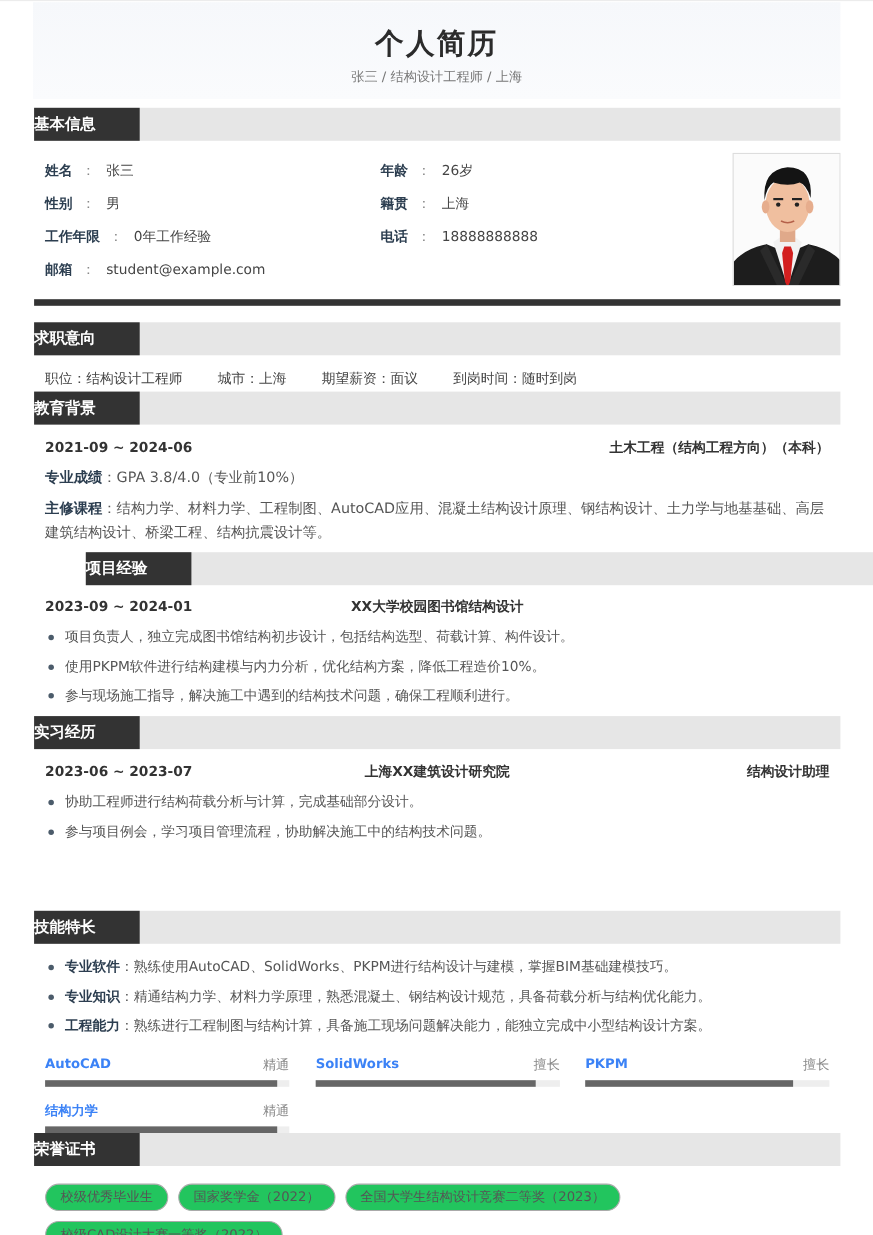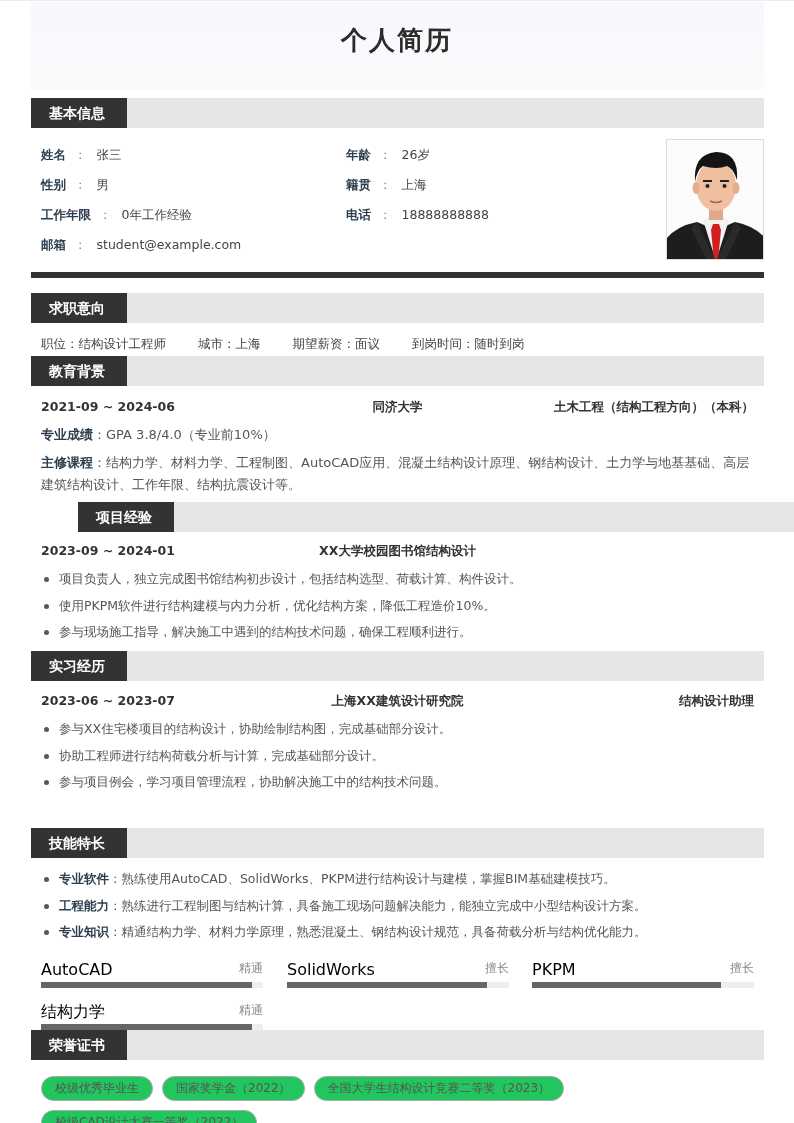--- a/index.html
+++ b/index.html
@@ -11,21 +11,21 @@
     background: linear-gradient(180deg, #f6f8fb 0%, #fafbfd 100%);
     text-align: center;
   }
   .header h1 { font-size: 26px; font-weight: bold; color: #2b2b2b; margin-top: 22px; letter-spacing: 2px; line-height: 32px; }
   .header .sub { font-size: 12px; color: #777; margin-top: 6px; }
   .sec-title {
     position: absolute; left: 31px; width: 733px; height: 30px; background: #e6e6e6;
   }
   .sec-title .tag {
     display: inline-block; height: 30px; width: 96px; background: #333;
-    color: #fff; font-weight: bold; font-size: 14px; line-height: 30px; padding-left: 18px;
+    color: #fff; font-weight: bold; font-size: 14px; line-height: 30px; 
   }
   .info-row { position: absolute; font-size: 12.5px; line-height: 20px; white-space: nowrap; }
   .info-row .lbl { color: #2c3e50; font-weight: bold; }
   .info-row .colon { color: #888; margin: 0 10px 0 8px; }
   .info-row .val { color: #444; text-align: right; }
   .photo {
     position: absolute; left: 666px; top: 139px; width: 98px; height: 121px;
     border: 1px solid #ddd; background: #fafafa; overflow: hidden;
   }
   .divider { position: absolute; left: 31px; top: 272px; width: 733px; height: 6px; background: #333; }
@@ -35,37 +35,38 @@
   .row3 .l { position: absolute; left: 0; }
   .row3 .c { position: absolute; left: 0; width: 100%; text-align: center; }
   .row3 .r { position: absolute; right: 0; }
   .para { position: absolute; left: 41px; width: 715px; font-size: 13px; color: #555; line-height: 22px; }
   .para b { color: #2c3e50; }
   ul.bul { position: absolute; left: 41px; width: 715px; list-style: none; }
   ul.bul li { font-size: 12.5px; color: #555; line-height: 26.5px; padding-left: 18px; position: relative; white-space: nowrap; }
   ul.bul li::before { content: ""; position: absolute; left: 3px; top: 11px; width: 5px; height: 5px; border-radius: 50%; background: #2c3e50; opacity: .85; }
   ul.bul li b { color: #2c3e50; }
   .skill { position: absolute; width: 222px; height: 40px; }
-  .skill .name { position: absolute; left: 0; top: 0; font-weight: normal; color: #000000; font-size: 16px; }
+  .skill .name { position: absolute; left: 0; top: 0; font-weight: bold; color: #3b82f6; font-size: 12px; }
   .skill .lvl { position: absolute; right: 0; top: 0; color: #888; font-size: 12px; }
   .skill .bar { position: absolute; left: 0; top: 22px; width: 100%; height: 6px; background: #eee; }
   .skill .fill { height: 6px; background: #666; }
   .honors { position: absolute; left: 41px; top: 1076px; width: 720px; }
   .pill {
     display: inline-block; height: 25px; line-height: 23px; border: 1px solid #aaa; border-radius: 13px;
     background: #22c55e; color: #555; font-size: 12px; padding: 0 13px; margin: 0 9px 9px 0;
   }
 </style>
 </head>
 <body>
 
 <div class="frame"></div>
 
 <div class="header">
   <h1>个人简历</h1>
+  <div class="sub">张三 / 结构设计工程师 / 上海</div>
 </div>
 
 <div class="sec-title" style="top:98px;">
   <span class="tag">基本信息</span>
 </div>
 
 <div class="info-row" style="left:41px;top:145px;">
   <span class="lbl">姓名</span><span class="colon">：</span><span class="val">张三</span>
 </div>
 <div class="info-row" style="left:41px;top:175px;">
@@ -126,28 +127,27 @@
   <span>城市：上海</span>
   <span>期望薪资：面议</span>
   <span>到岗时间：随时到岗</span>
 </div>
 
 <div class="sec-title" style="top:356px;">
   <span class="tag">教育背景</span>
 </div>
 <div class="row3" style="top:399px;">
   <span class="l">2021-09 ~ 2024-06</span>
-  <span class="c">同济大学</span>
   <span class="r">土木工程（结构工程方向）（本科）</span>
 </div>
 <div class="para" style="top:424px;">
   <b>专业成绩</b><span>：GPA 3.8/4.0（专业前10%）</span>
 </div>
 <div class="para" style="top:452px;">
-  <b>主修课程</b><span>：结构力学、材料力学、工程制图、AutoCAD应用、混凝土结构设计原理、钢结构设计、土力学与地基基础、高层建筑结构设计、工作年限、结构抗震设计等。</span>
+  <b>主修课程</b><span>：结构力学、材料力学、工程制图、AutoCAD应用、混凝土结构设计原理、钢结构设计、土力学与地基基础、高层建筑结构设计、桥梁工程、结构抗震设计等。</span>
 </div>
 
 <div class="sec-title" style="top:502px;margin-left:47px;">
   <span class="tag">项目经验</span>
 </div>
 <div class="row3" style="top:543px;">
   <span class="l">2023-09 ~ 2024-01</span>
   <span class="c">XX大学校园图书馆结构设计</span>
 </div>
 <ul class="bul" style="top:566px;">
@@ -158,32 +158,31 @@
 
 <div class="sec-title" style="top:651px;">
   <span class="tag">实习经历</span>
 </div>
 <div class="row3" style="top:693px;">
   <span class="l">2023-06 ~ 2023-07</span>
   <span class="c">上海XX建筑设计研究院</span>
   <span class="r">结构设计助理</span>
 </div>
 <ul class="bul" style="top:716px;">
-  <li>参与XX住宅楼项目的结构设计，协助绘制结构图，完成基础部分设计。</li>
   <li>协助工程师进行结构荷载分析与计算，完成基础部分设计。</li>
   <li>参与项目例会，学习项目管理流程，协助解决施工中的结构技术问题。</li>
 </ul>
 
 <div class="sec-title" style="top:828px;">
   <span class="tag">技能特长</span>
 </div>
 <ul class="bul" style="top:866px;">
   <li><b>专业软件</b><span>：熟练使用AutoCAD、SolidWorks、PKPM进行结构设计与建模，掌握BIM基础建模技巧。</span></li>
+  <li><b>专业知识</b><span>：精通结构力学、材料力学原理，熟悉混凝土、钢结构设计规范，具备荷载分析与结构优化能力。</span></li>
   <li><b>工程能力</b><span>：熟练进行工程制图与结构计算，具备施工现场问题解决能力，能独立完成中小型结构设计方案。</span></li>
-  <li><b>专业知识</b><span>：精通结构力学、材料力学原理，熟悉混凝土、钢结构设计规范，具备荷载分析与结构优化能力。</span></li>
 </ul>
 
 <div class="skill" style="left:41px;top:960px;">
   <span class="name">AutoCAD</span>
   <span class="lvl">精通</span>
   <div class="bar">
       <div class="fill" style="width:95%;"></div>
     </div>
 </div>
 <div class="skill" style="left:287px;top:960px;">

